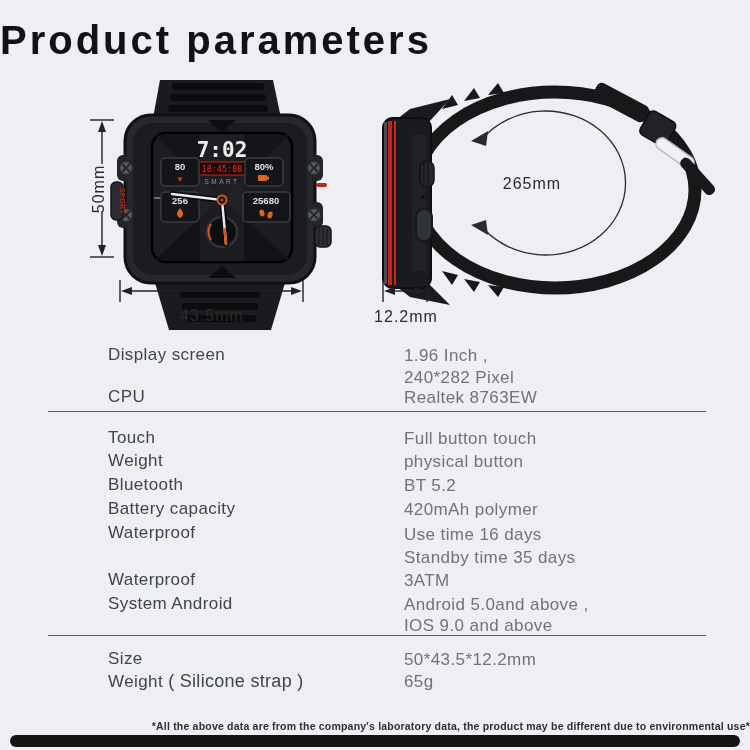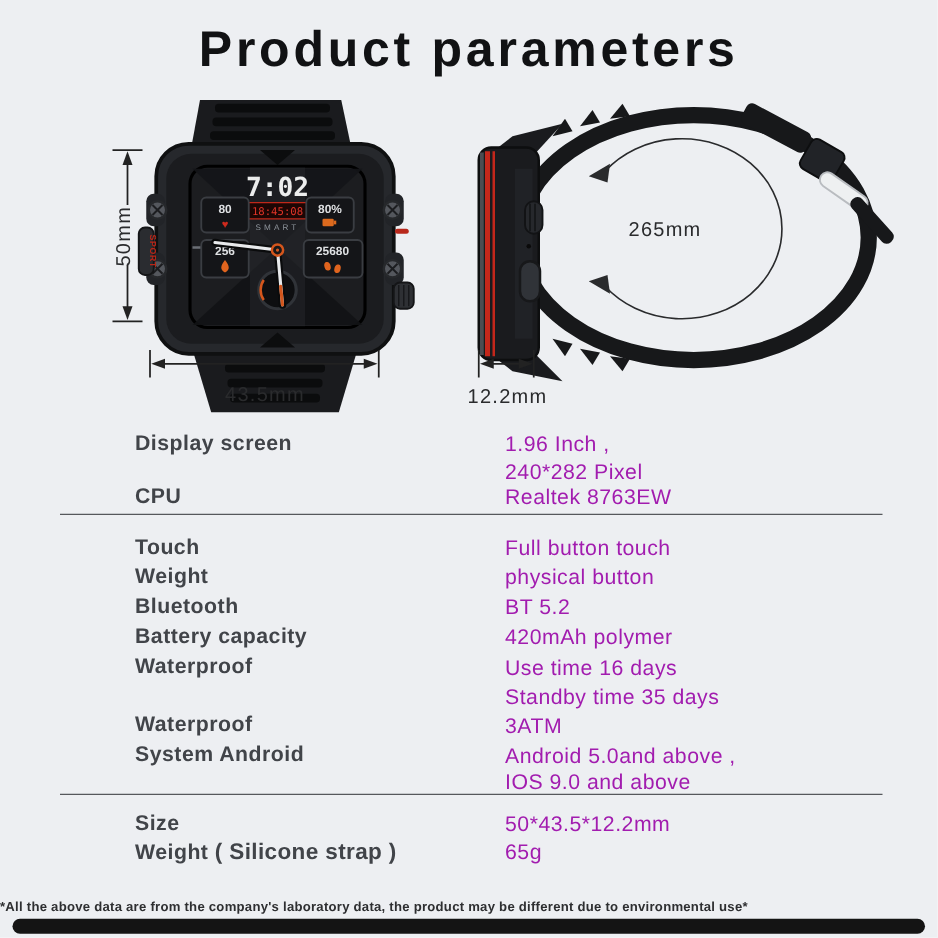--- a/index.html
+++ b/index.html
@@ -1,26 +1,26 @@
 <!DOCTYPE html>
 <html><head>
 <meta charset="utf-8">
 <style>
   html,body{margin:0;padding:0;}
   #screen{position:relative;width:750px;height:750px;background:#edeff2;overflow:hidden;
           font-family:"Liberation Sans",sans-serif;color:#3e4145;}
-  .title{position:absolute;top:18px;left:0;right:0;text-align:center;font-size:40px;
+  .title{position:absolute;top:18px;left:0;right:0;font-size:40px;
          font-weight:800;color:#111214;letter-spacing:3px;}
   .row{position:absolute;left:0;right:0;height:0;}
-  .lab{position:absolute;left:108px;top:0;font-size:17px;letter-spacing:.4px;color:#414449;white-space:nowrap;font-weight:bold;}
+  .lab{position:absolute;left:108px;top:0;font-size:17px;letter-spacing:.4px;color:#414449;white-space:nowrap;}
   .lab .note{font-size:18px;letter-spacing:.3px;}
-  .val{position:absolute;left:404px;top:0;font-size:17px;letter-spacing:.4px;color:#a21caf;
+  .val{position:absolute;left:404px;top:0;font-size:17px;letter-spacing:.4px;color:#737373;
        white-space:pre-line;line-height:22px;}
   .divider{position:absolute;left:48px;right:44px;height:1px;background:#56585c;}
-  .footer{position:absolute;top:720px;left:0;right:0;text-align:left;font-size:10.5px;
+  .footer{position:absolute;top:720px;left:0;right:0;text-align:right;font-size:10.5px;
           font-weight:700;color:#2e2f31;letter-spacing:.2px;}
   .bottombar{position:absolute;left:10px;right:10px;bottom:3px;height:12px;border-radius:6px;background:#141414;}
   svg{position:absolute;}
   svg text{font-family:"Liberation Sans",sans-serif;}
   .mono{font-family:"DejaVu Sans Mono",monospace;}
   .dim{fill:#2a2b2d;font-size:16px;letter-spacing:1px;}
 </style>
 </head>
 <body>
 

